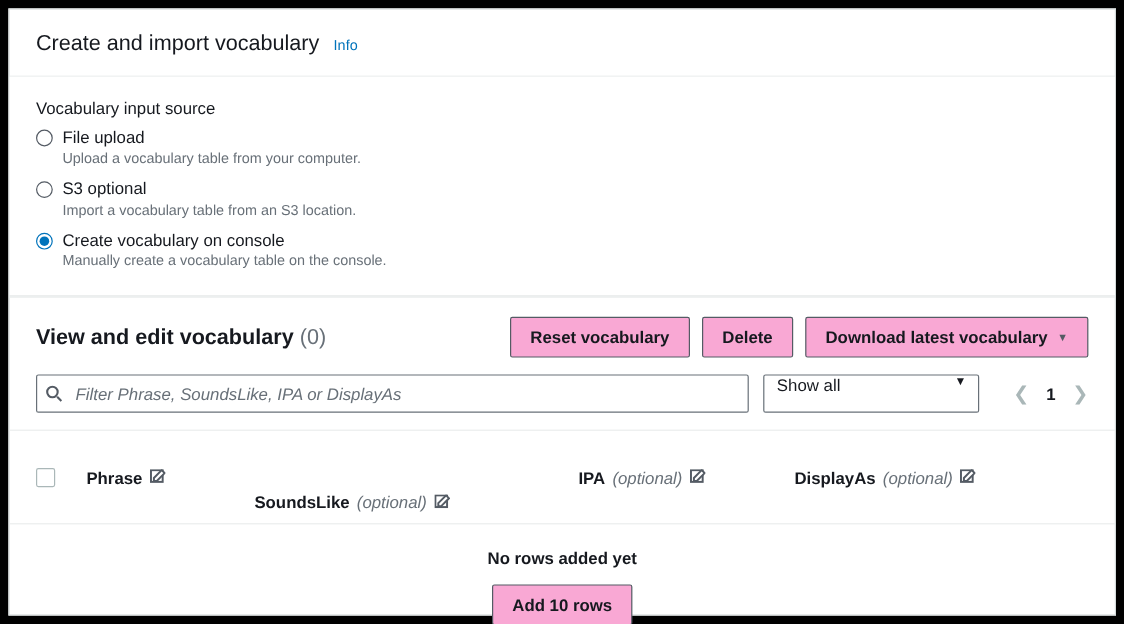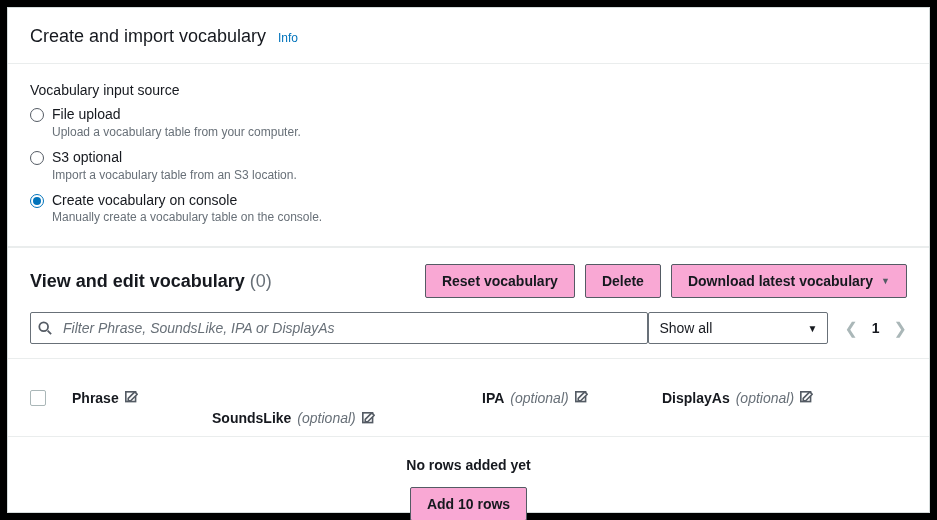--- a/index.html
+++ b/index.html
@@ -67,38 +67,38 @@
   .panel2-header h2 .count { color:#687078; font-weight:400; }
   .btn-row { display:flex; gap:10px; }
   .btn {
     border:1px solid #545b64; background:#f9a8d4; color:#16191f;
     padding: 6px 16px; font-size:14px; border-radius:2px; cursor:pointer;
     font-weight:600; display:inline-flex; align-items:center; gap:8px;
     line-height:20px;
   }
   .btn .tri { font-size:9px; color:#545b64; }
   .controls-row {
-    display:flex; align-items:center;
+    display:flex; gap:12px; align-items:center;
     padding: 0 22px 14px 22px;
   }
   .search-wrap {
     flex:1; position:relative;
   }
   .search-wrap input {
     width:100%; height:32px; border:1px solid #687078; border-radius:2px;
     padding: 0 10px 0 32px; font-size:14px; color:#16191f;
   }
   .search-wrap input::placeholder { color:#687078; font-style:italic; }
   .search-wrap .mag {
     position:absolute; left:8px; top:50%; transform:translateY(-50%);
     color:#545b64;
   }
   .select-wrap {
     width:180px; height:32px; border:1px solid #687078; border-radius:2px;
-    display:flex; align-items:center; justify-content:space-between;
+    display:flex; justify-content:space-between;
     padding:0 10px; cursor:pointer; background:#fff;
   }
   .select-wrap .tri { font-size:10px; color:#16191f; }
   .pager { display:flex; align-items:center; gap:14px; padding-left:16px; }
   .pager .arrow { color:#aab7b8; cursor:pointer; font-size:16px; user-select:none;}
   .pager .page { font-weight:600; }
   .table-head {
     display:flex; align-items:center;
     border-top:1px solid #eaeded; border-bottom:1px solid #eaeded;
     padding: 10px 22px;

